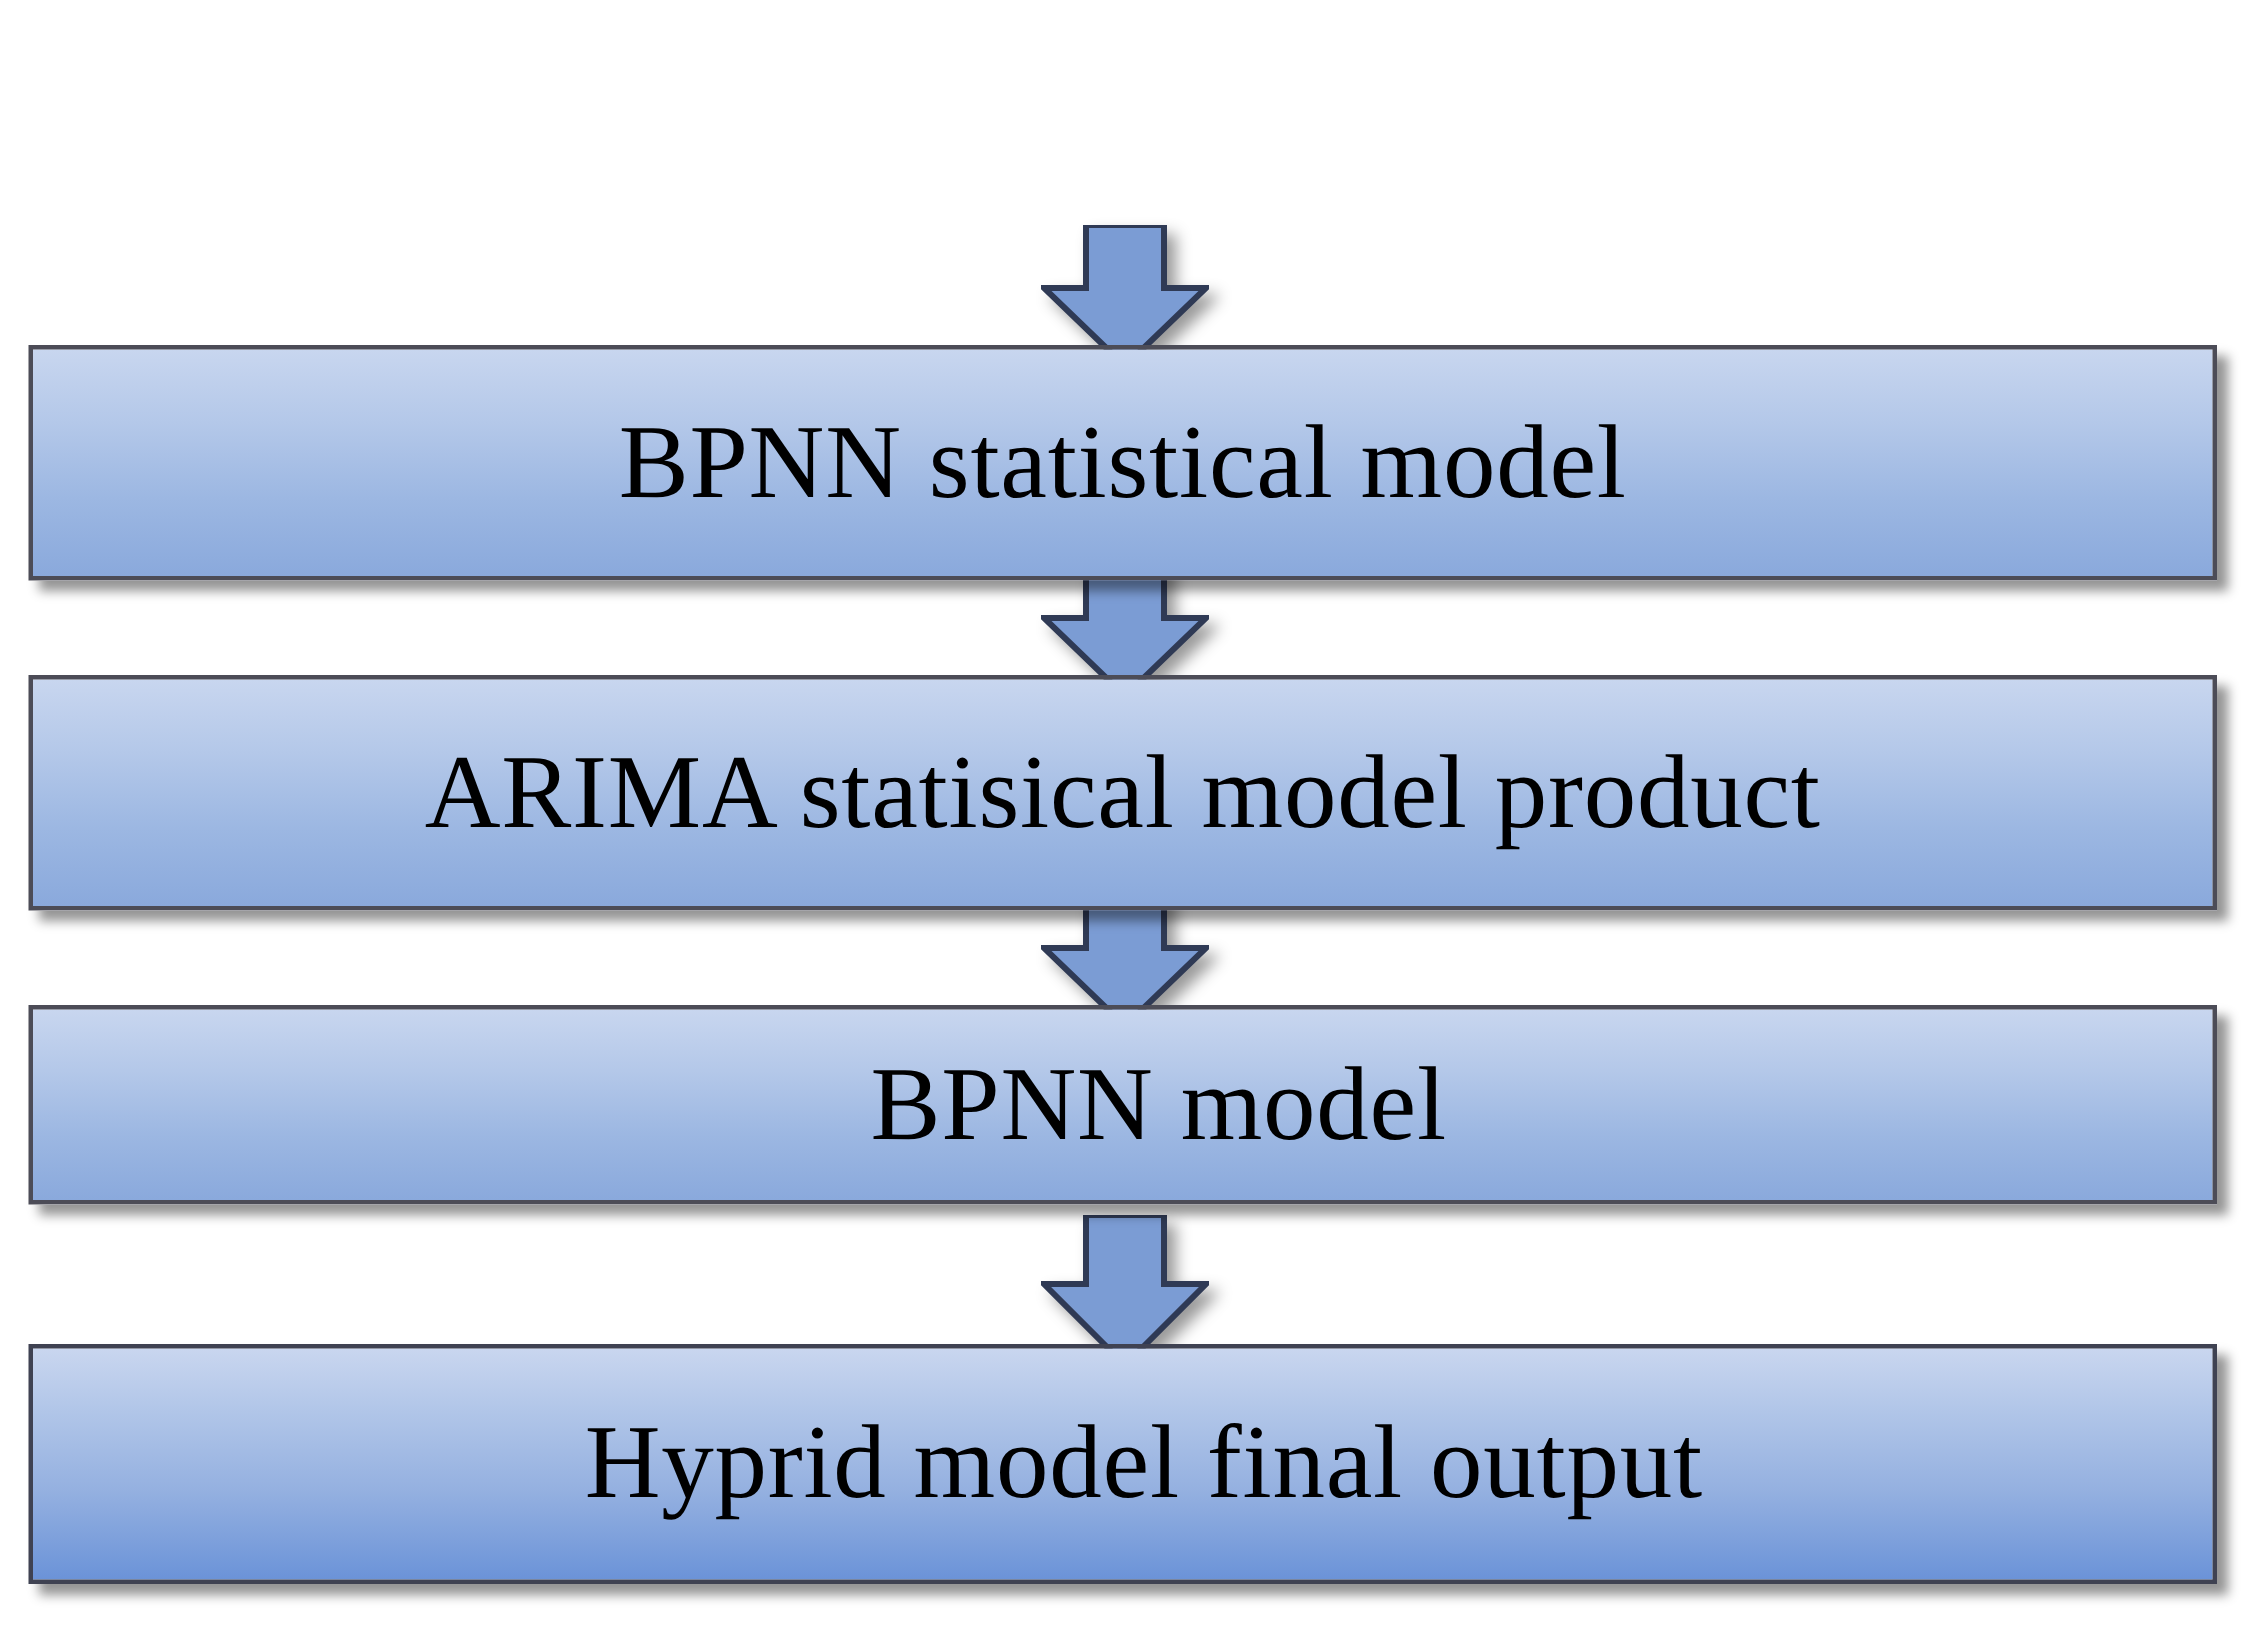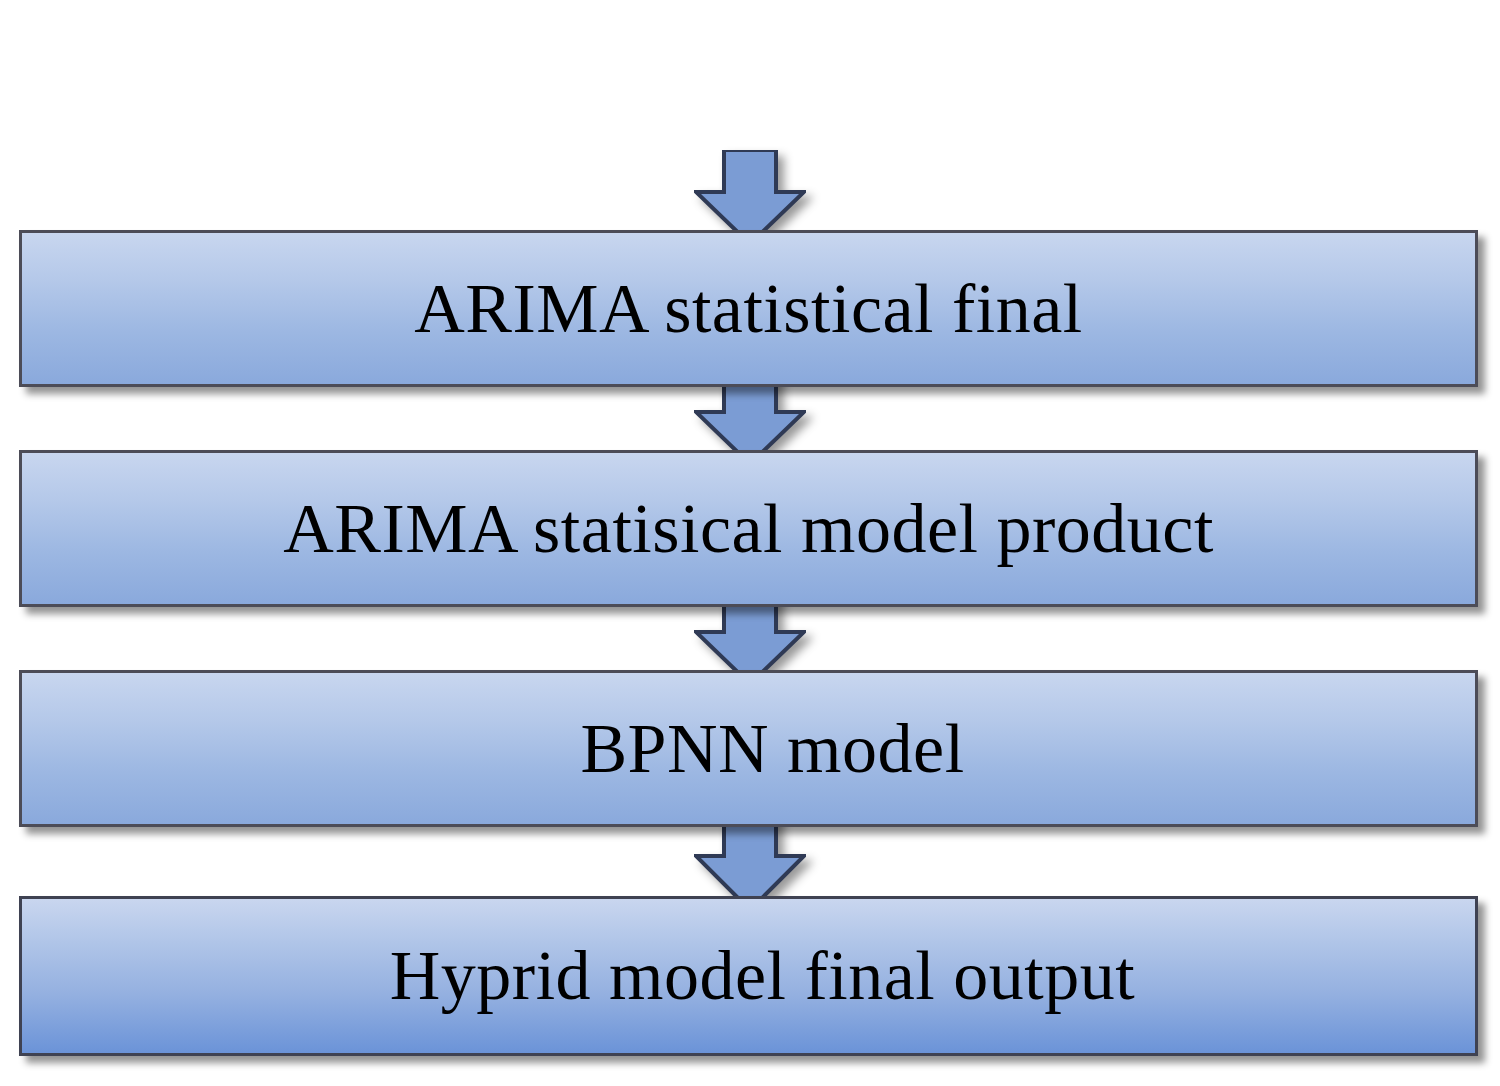--- a/index.html
+++ b/index.html
@@ -48,21 +48,21 @@
     letter-spacing: 0.5px;
     white-space: nowrap;
     text-align: center;
     user-select: none;
   }
 
   
   #node-0 { top: 10px;  height: 157px; }
   #node-1 { top: 230px; height: 157px; }
   #node-2 { top: 450px; height: 157px; }
-  #node-3 { top: 670px; height: 157px; padding-left: 48px; }
+  #node-3 { top: 670px; height: 133px; padding-left: 48px; }
   #node-4 { top: 896px; height: 160px; padding-left: 28px; }
 
   
   .connector {
     position: absolute;
     left: 694px;
     width: 112px;
     z-index: 1;
     filter: drop-shadow(6px 6px 5px rgba(0, 0, 0, 0.40));
   }
@@ -79,21 +79,21 @@
 <div id="flowchart">
 
 
   <div class="connector" id="connector-0">
     <svg viewBox="0 0 112 96" preserveAspectRatio="none" aria-hidden="true">
       <polygon points="30,0 82,0 82,42 110,42 56,94 2,42 30,42" fill="#7b9cd4" stroke="#2f3a55" stroke-width="4" stroke-linejoin="miter"></polygon>
     </svg>
   </div>
 
   <div class="node" id="node-1">
-    <span class="node-label">ARIMA statistical final</span>
+    <span class="node-label">BPNN statistical model</span>
   </div>
 
   <div class="connector" id="connector-1">
     <svg viewBox="0 0 112 96" preserveAspectRatio="none" aria-hidden="true">
       <polygon points="30,0 82,0 82,42 110,42 56,94 2,42 30,42" fill="#7b9cd4" stroke="#2f3a55" stroke-width="4" stroke-linejoin="miter"></polygon>
     </svg>
   </div>
 
   <div class="node" id="node-2">
     <span class="node-label">ARIMA statisical model product</span>

